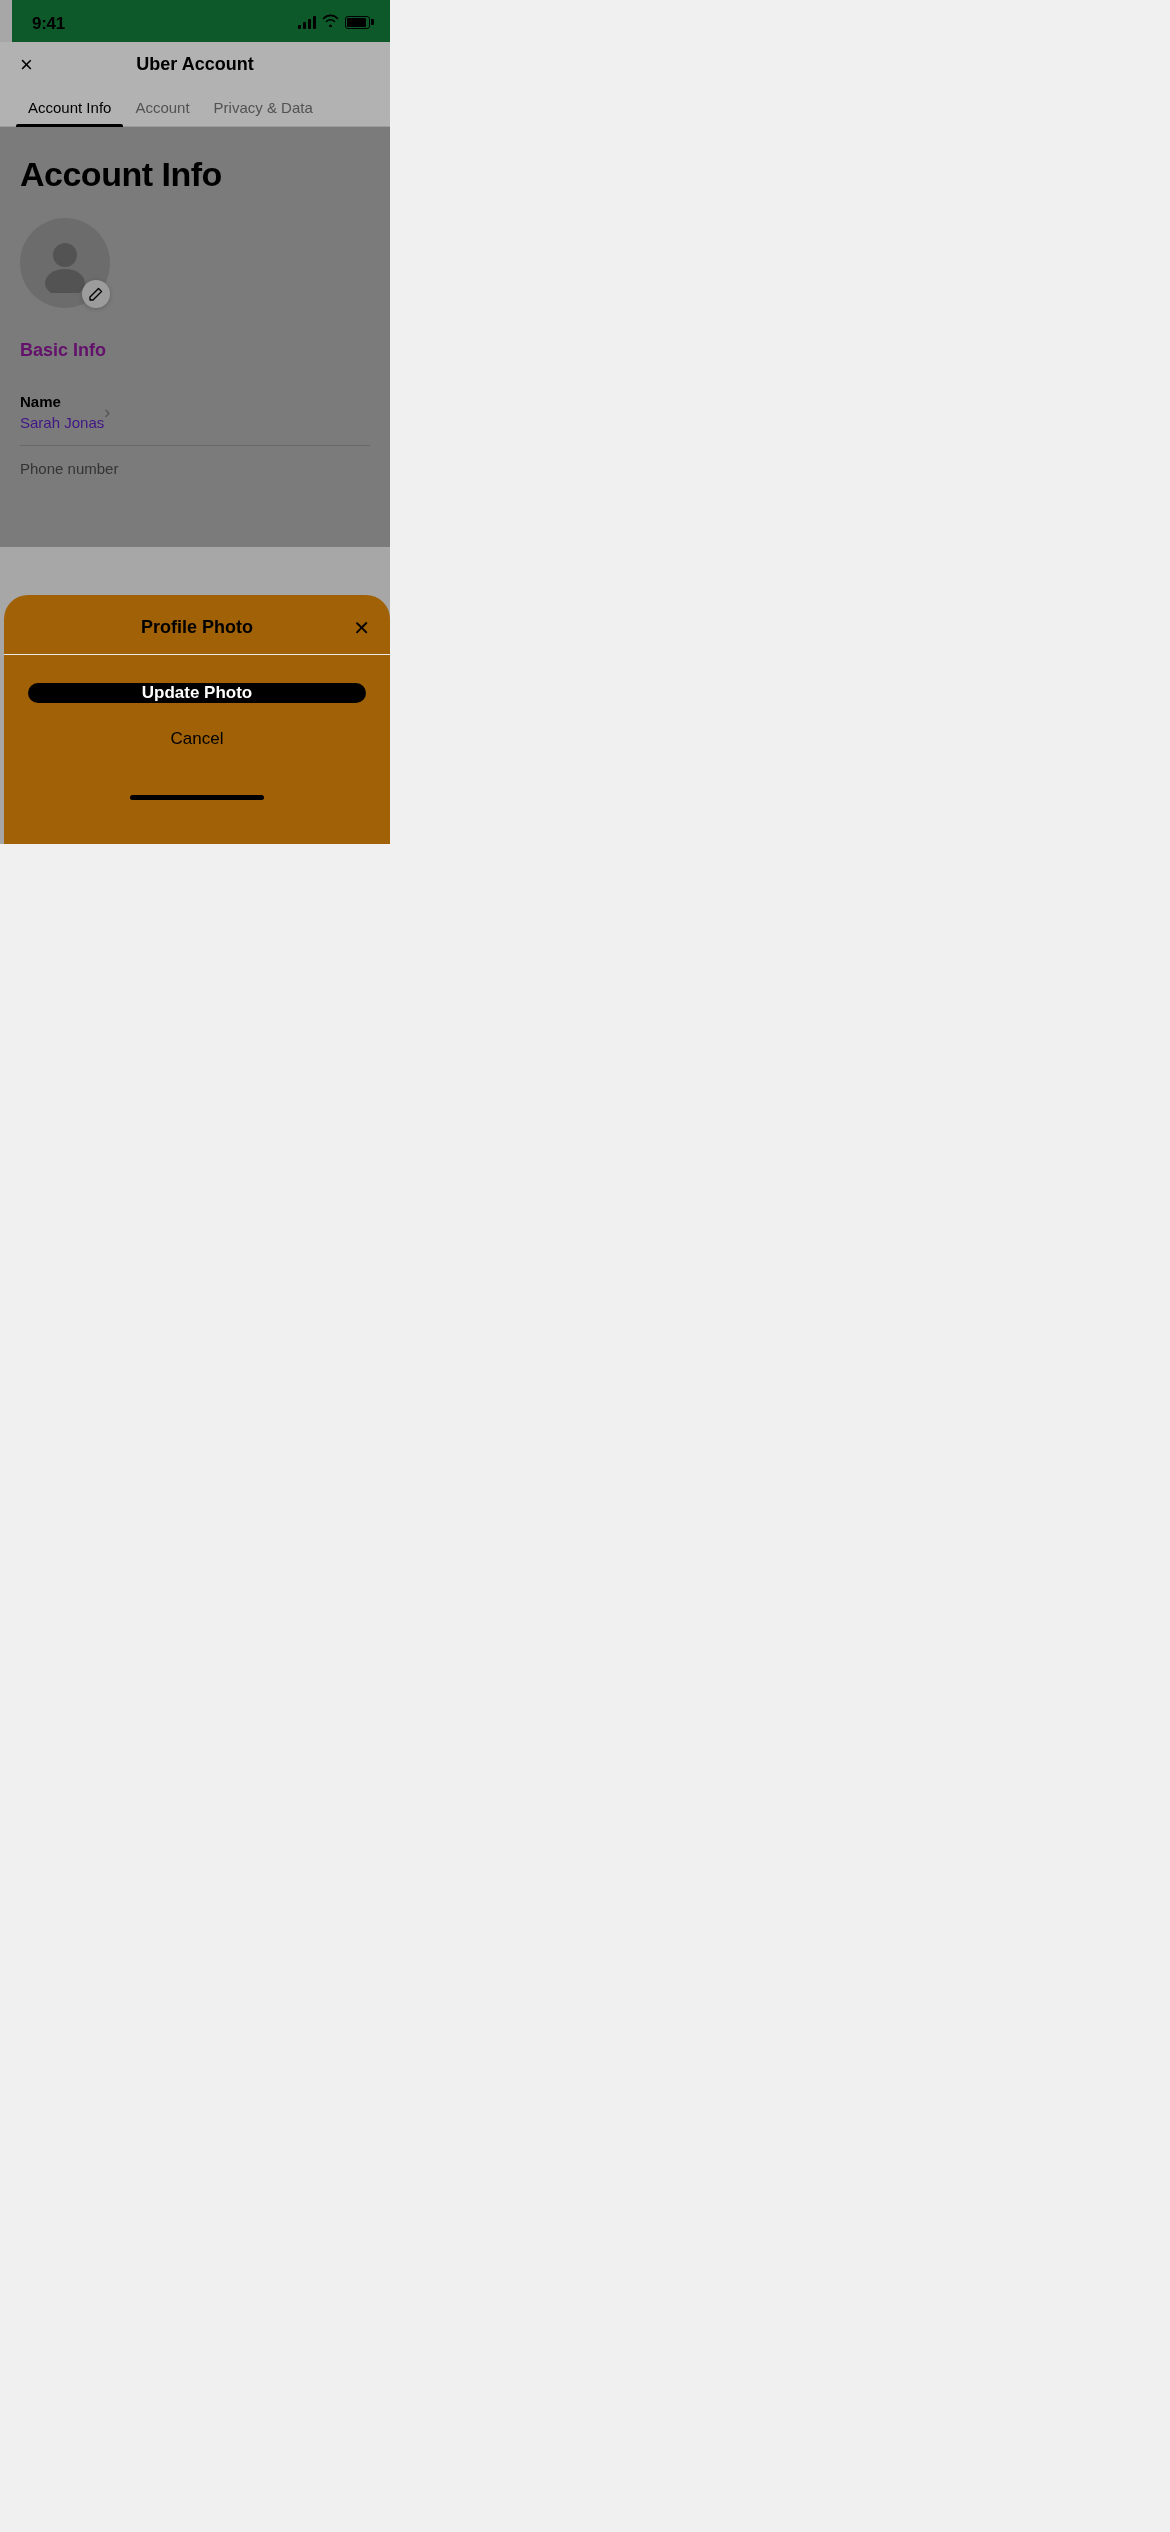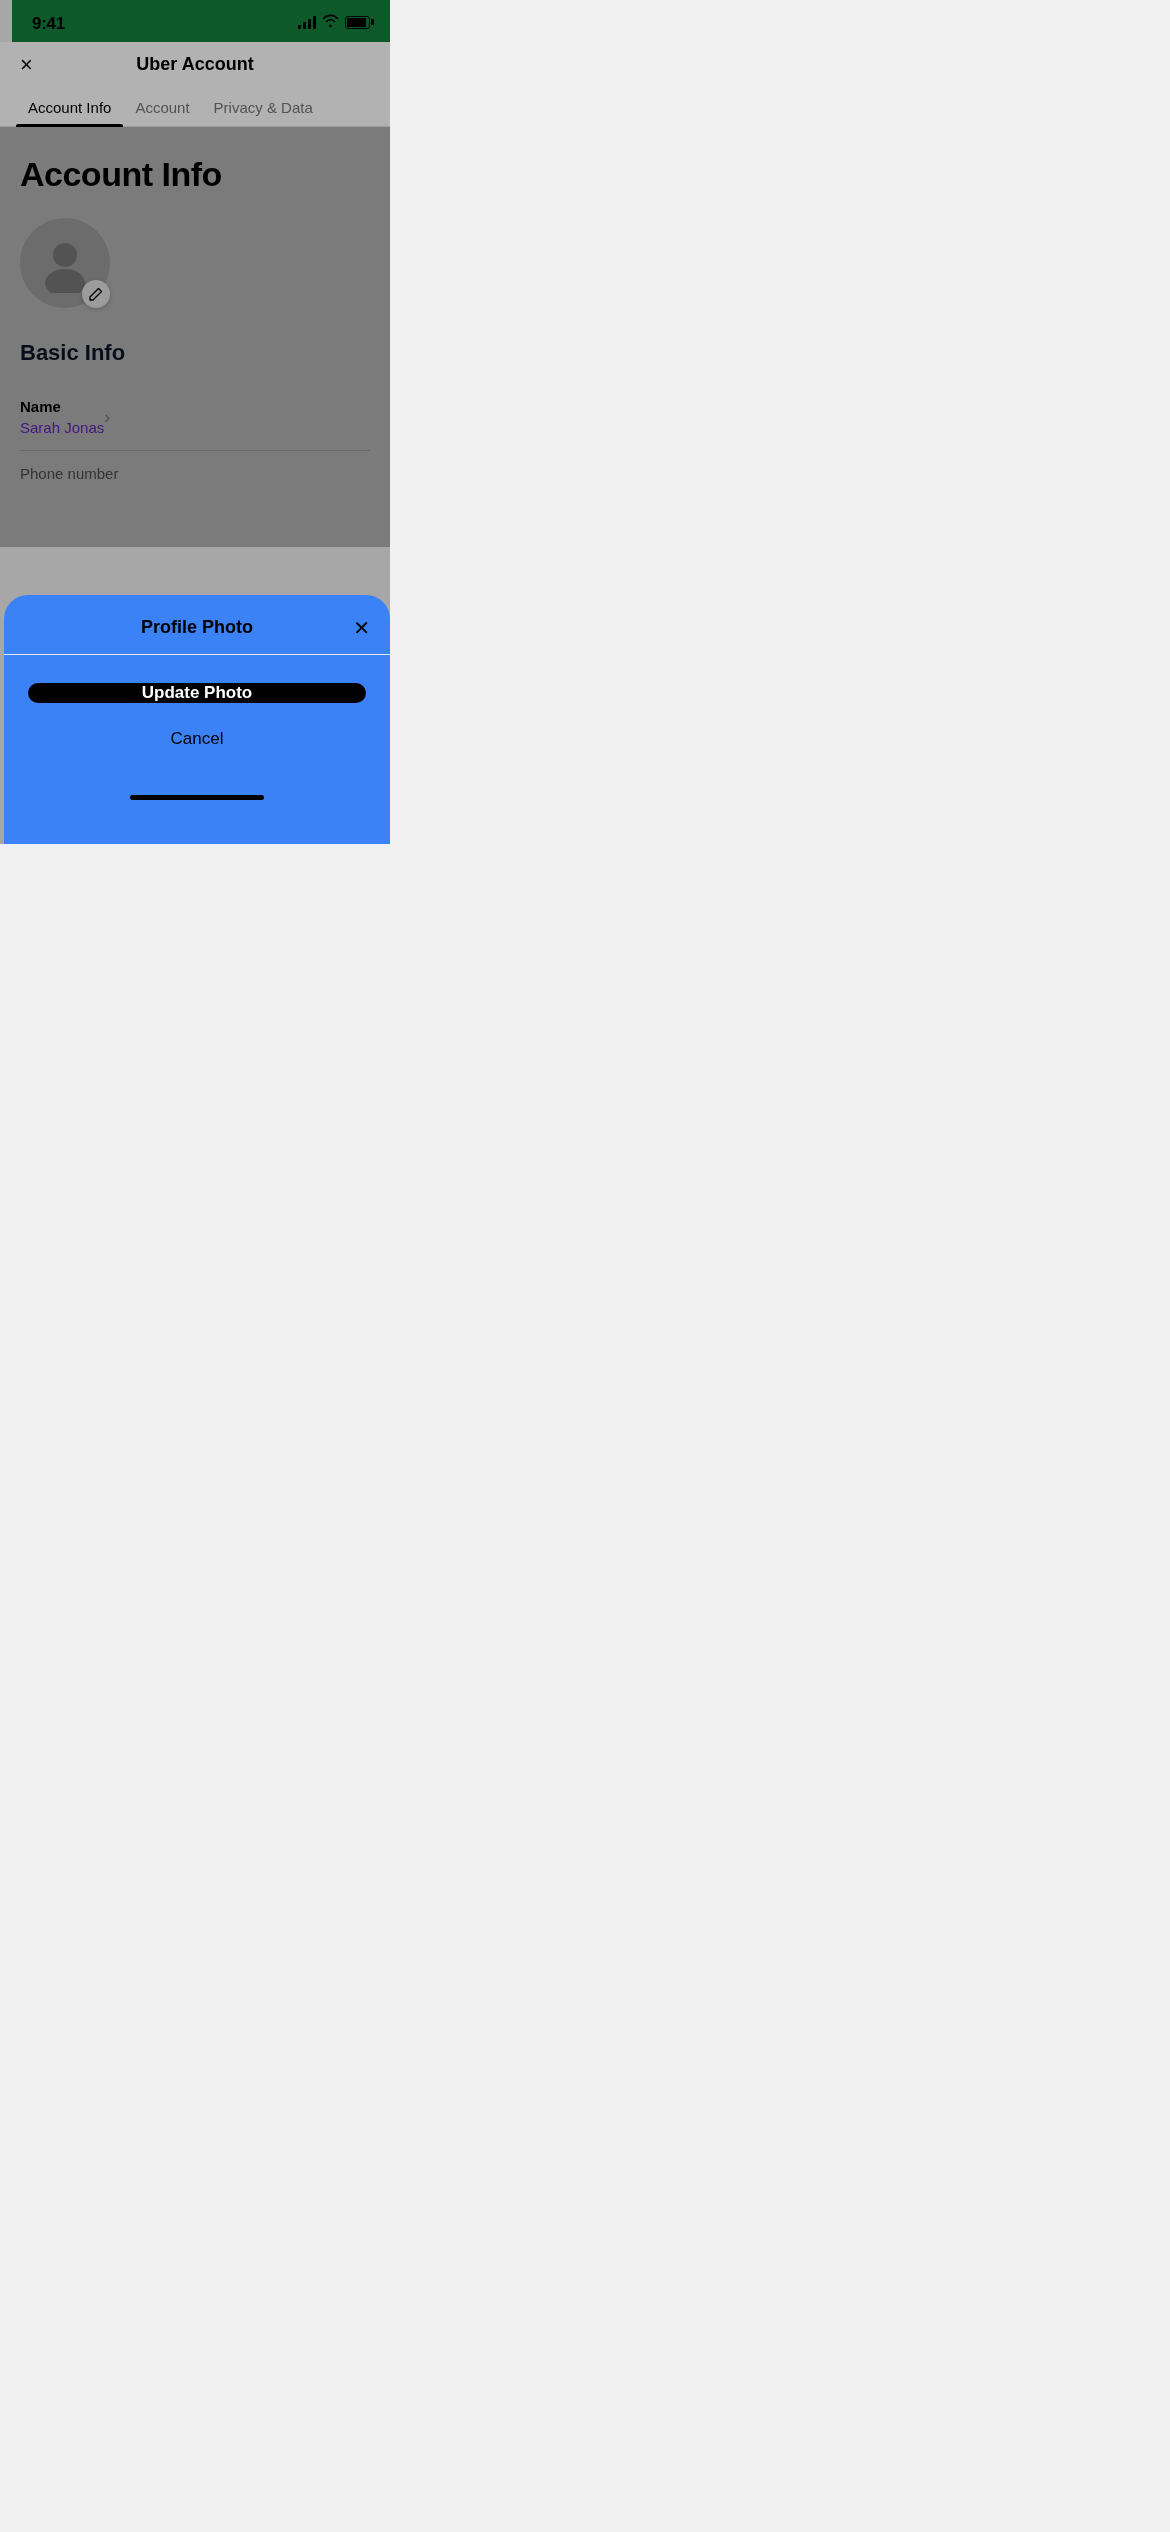--- a/index.html
+++ b/index.html
@@ -177,23 +177,23 @@
       height: 28px;
       background: #fff;
       border-radius: 50%;
       display: flex;
       align-items: center;
       justify-content: center;
       box-shadow: 0 1px 4px rgba(0,0,0,0.2);
     }
 
     .basic-info-heading {
-      font-size: 22px;
+      font-size: 18px;
       font-weight: 700;
-      color: #0f172a;
+      color: #a21caf;
       margin-bottom: 18px;
     }
 
     .info-row {
       display: flex;
       justify-content: flex-start;
       align-items: center;
       padding: 14px 0;
       border-bottom: 1px solid #aaa;
     }
@@ -227,21 +227,21 @@
       background: rgba(0,0,0,0.3);
       z-index: 10;
     }
 
     
     .bottom-sheet {
       position: absolute;
       bottom: 0;
       left: 4px;
       right: 0;
-      background: #3b82f6;
+      background: #a16207;
       border-radius: 24px 24px 0 0;
       z-index: 20;
       padding: 0 0 40px;
     }
 
     .sheet-header {
       display: flex;
       align-items: center;
       justify-content: center;
       padding: 22px 20px 16px;

